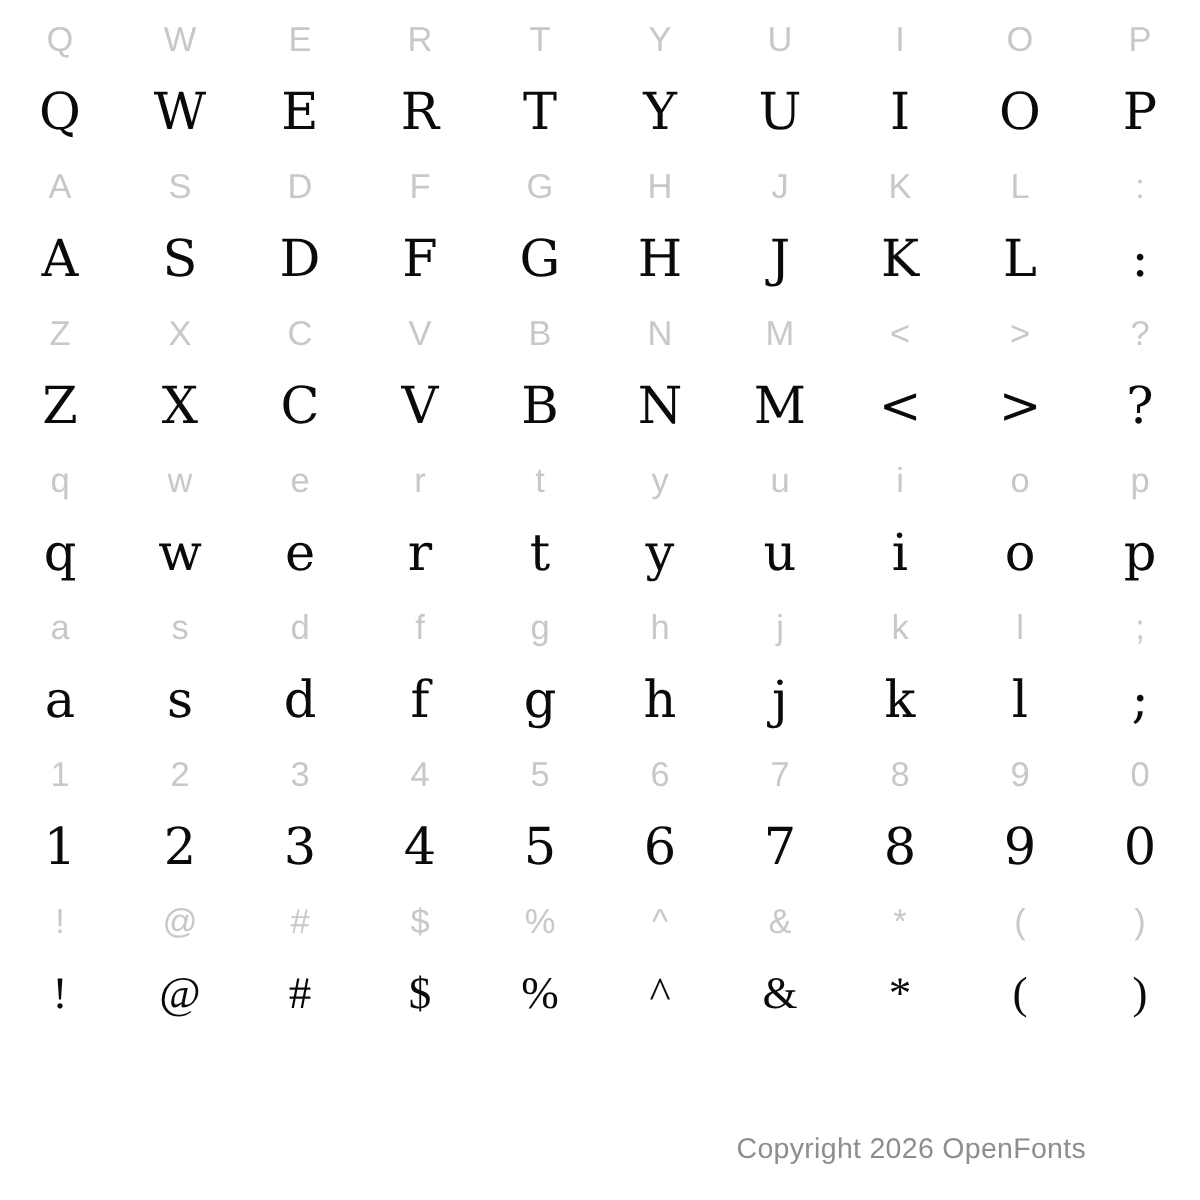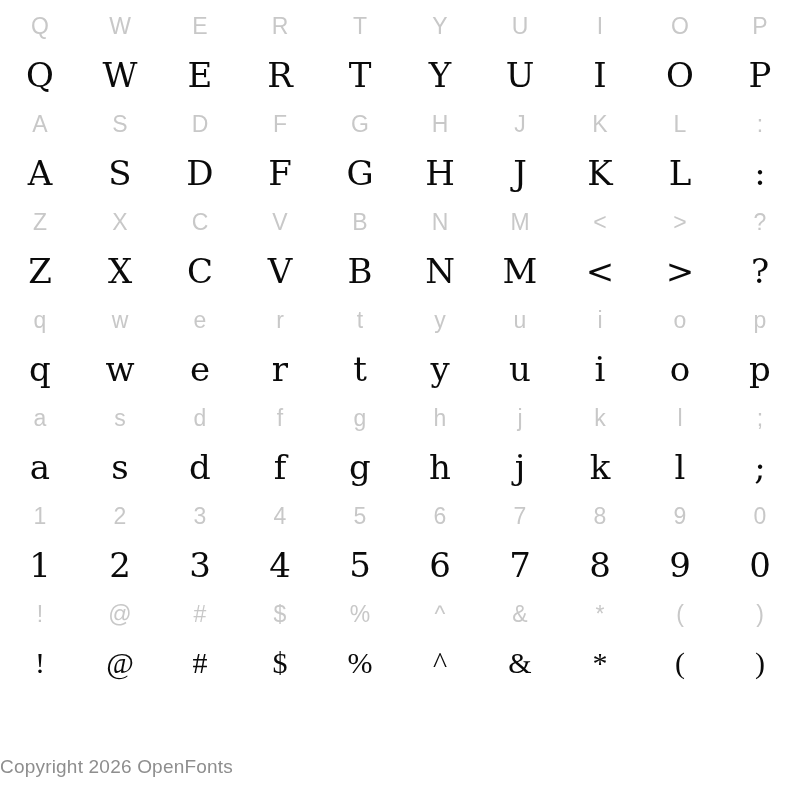--- a/index.html
+++ b/index.html
@@ -49,20 +49,21 @@
   }
   .glyph-row .cell.plain {
     font-family: "Liberation Serif", serif;
     font-size: 30px;
   }
   .footer {
     position: absolute;
     left: 0;
     bottom: 22px;
     width: 800px;
+    text-align: right;
     padding-right: 76px;
     box-sizing: border-box;
     font-size: 19px;
     color: #8e8e8e;
     font-family: "Liberation Sans", sans-serif;
     letter-spacing: 0.2px;
   }
 </style>
 </head>
 <body>

